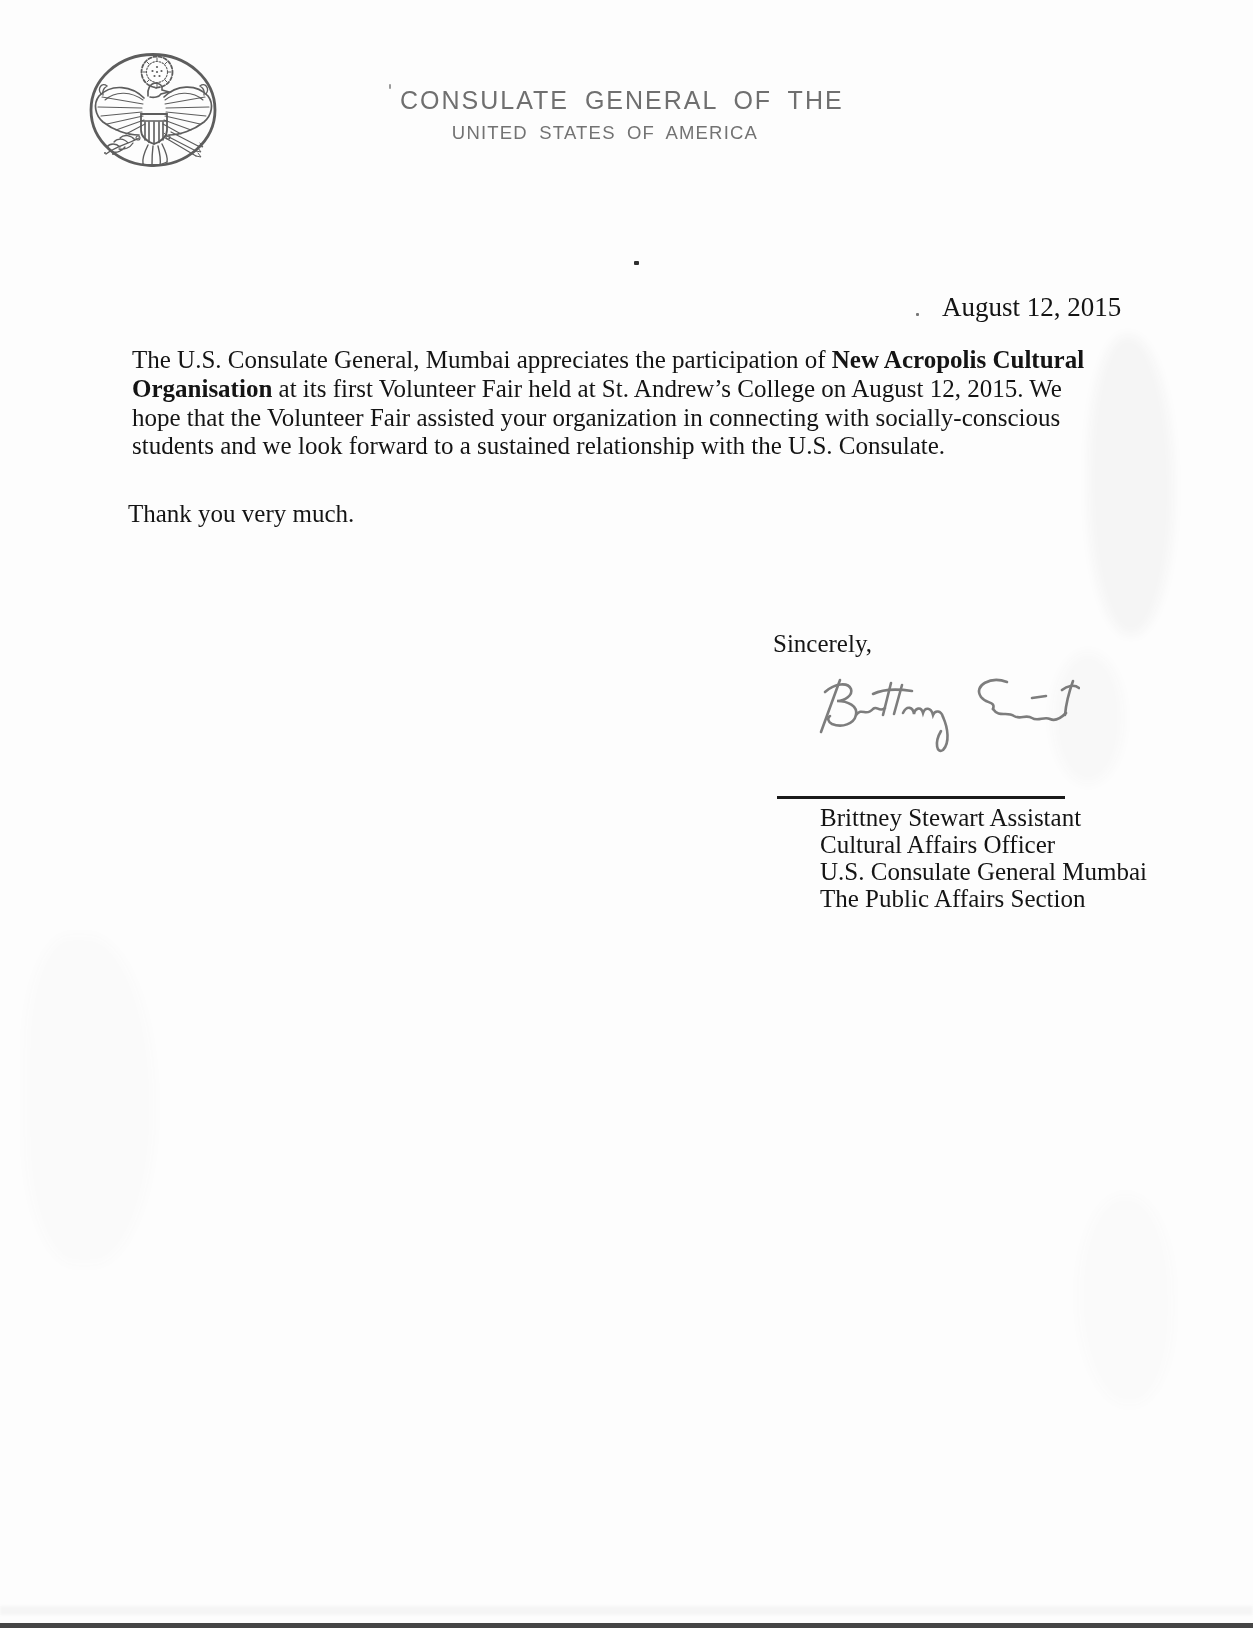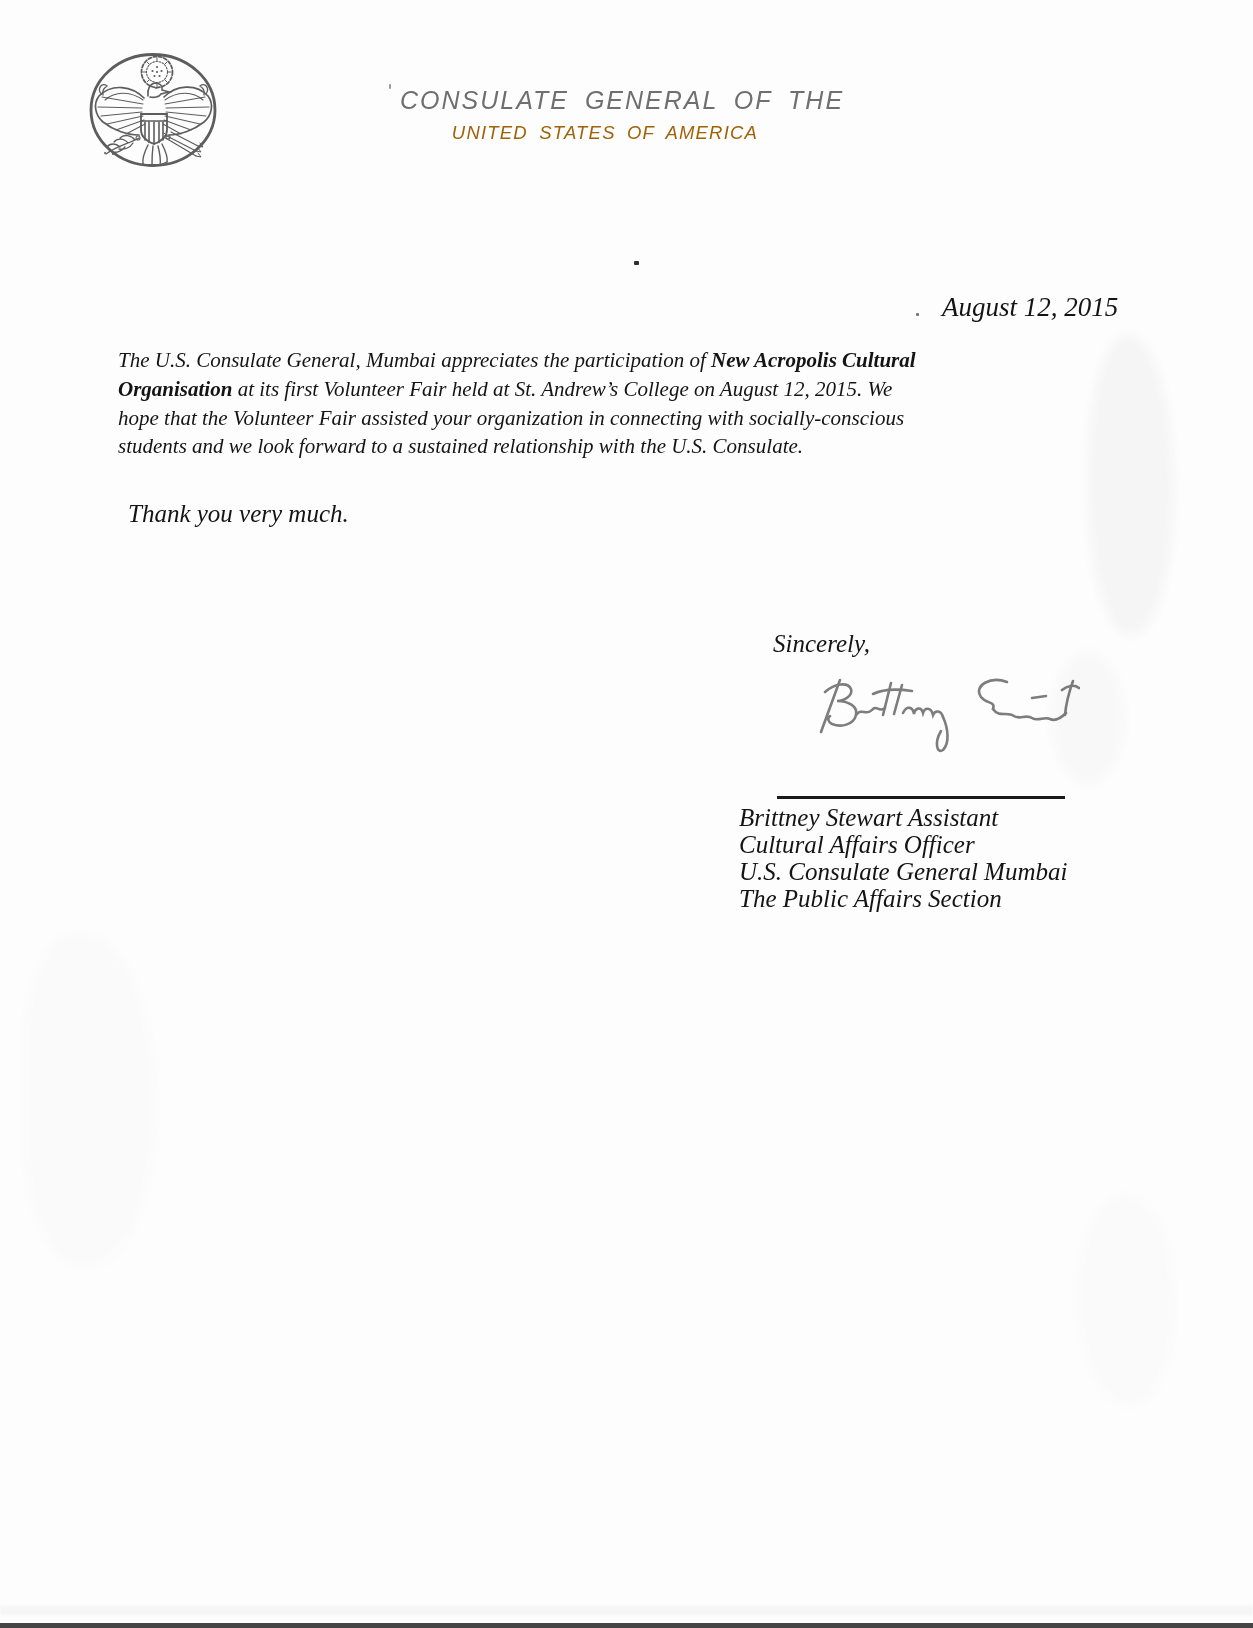--- a/index.html
+++ b/index.html
@@ -4,52 +4,51 @@
 <style>
   html,body { margin:0; padding:0; background:#e9e9e9; }
   .page {
     position:relative;
     width:1253px; height:1628px;
     margin:0 auto;
     background:#fdfdfd;
     overflow:hidden;
     font-family:"Liberation Serif", serif;
     color:#141414;
-    font-style:italic;
   }
 
   
   .seal { position:absolute; left:86px; top:50px; width:134px; height:120px; }
   .seal svg { width:100%; height:100%; }
 
   .letterhead {
     position:absolute; left:400px; top:86px; width:410px;
     text-align:center;
     font-family:"Liberation Sans", sans-serif;
     color:#6f6f6f;
   }
   .letterhead .h1 { font-size:25px; letter-spacing:2px; word-spacing:7px; white-space:nowrap; }
-  .letterhead .h2 { font-size:18.5px; letter-spacing:1.2px; word-spacing:5px; margin-top:7px; white-space:nowrap; color:#a16207; }
+  .letterhead .h2 { font-size:18.5px; letter-spacing:1.2px; word-spacing:5px; margin-top:7px; white-space:nowrap; color:#737373; }
 
   
   .date { position:absolute; left:942px; top:252px; font-size:27px; white-space:nowrap;margin-top:40px; }
 
   
-  .body { position:absolute; left:118px; top:346px; font-size:21px; line-height:28.8px; }
+  .body { position:absolute; left:132px; top:346px; font-size:25px; line-height:28.8px; }
   .body .bline { white-space:nowrap; }
   .body b { font-weight:bold; }
 
   .thanks { position:absolute; left:128px; top:500px; font-size:25px; white-space:nowrap; }
 
   
   .sincerely { position:absolute; left:773px; top:630px; font-size:25px; white-space:nowrap; }
   .signature { position:absolute; left:815px; top:675px; width:265px; height:84px; }
   .signature svg { width:100%; height:100%; }
   .sigline { position:absolute; left:777px; top:796px; width:288px; height:2.5px; background:#1a1a1a; }
-  .signer { position:absolute; left:739px; top:804px; font-size:25px; line-height:27px; }
+  .signer { position:absolute; left:820px; top:804px; font-size:25px; line-height:27px; }
   .signer div { white-space:nowrap; }
 
   
   .speck { position:absolute; border-radius:1px; }
   .speck.s1 { left:634px; top:261px; width:5px; height:4px; background:#2f2f2f; }
   .speck.s2 { left:916px; top:313px; width:3px; height:3px; background:#777; }
   .speck.s3 { left:389px; top:84px; width:2px; height:5px; background:#9a9a9a; }
 
   .ghost { position:absolute; filter:blur(5px); pointer-events:none; }
   .ghost.g1 { left:1088px; top:335px; width:86px; height:300px; background:rgba(40,40,40,0.035); border-radius:46% 54% 50% 50%; }

